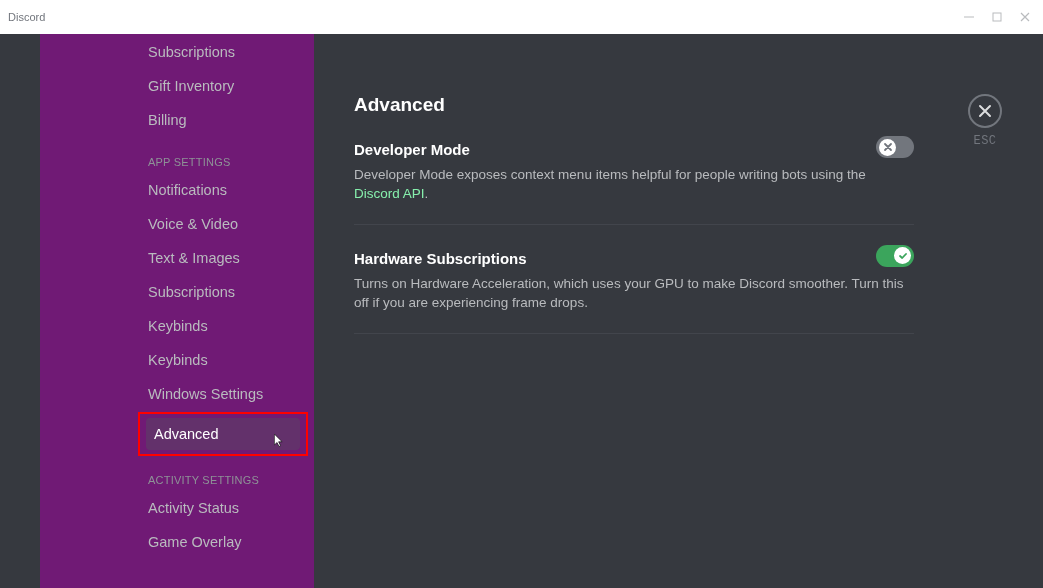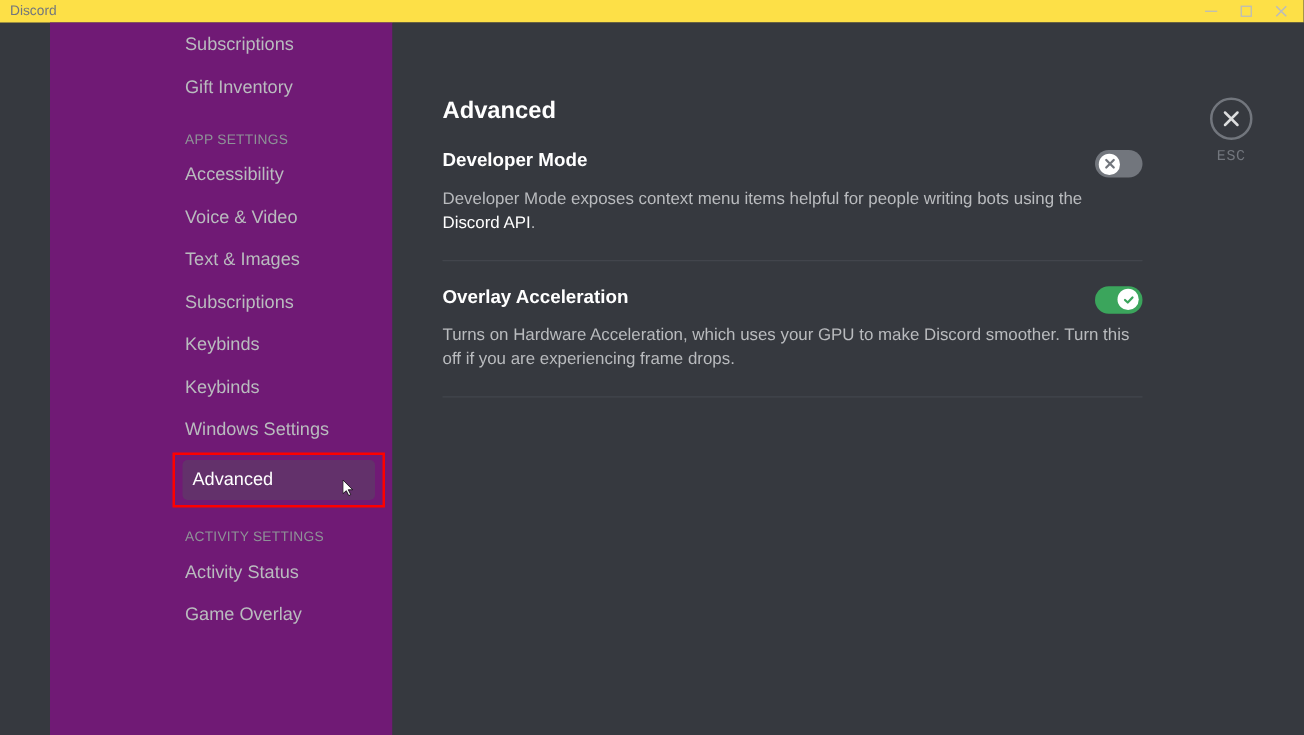--- a/index.html
+++ b/index.html
@@ -5,22 +5,22 @@
     * { box-sizing: border-box; margin: 0; padding: 0; }
     body {
       width: 1043px;
       height: 588px;
       background: #36393f;
       font-family: "Whitney","Helvetica Neue",Helvetica,Arial,sans-serif;
       overflow: hidden;
       color: #dcddde;
     }
     .titlebar {
-      height: 18px;
-      background: #fde047;
+      height: 34px;
+      background: #ffffff;
       display: flex;
       align-items: center;
       justify-content: space-between;
       padding: 0 4px 0 8px;
       font-size: 11px;
       color: #72767d;
     }
     .titlebar-controls { display: flex; gap: 0; }
     .titlebar-btn {
       width: 28px;
@@ -94,35 +94,35 @@
       color: #fff;
       margin-bottom: 20px;
     }
     .setting-block {
       border-bottom: 0.5px solid rgba(79,84,92,0.48);
       padding-bottom: 20px;
       margin-bottom: 20px;
     }
     .setting-header {
       display: flex;
-      align-items: flex-start;
+      align-items: flex-end;
       justify-content: space-between;
       margin-bottom: 8px;
     }
     .setting-title {
       font-size: 15px;
       font-weight: 600;
       color: #fff;
     }
     .setting-desc {
       font-size: 13.5px;
       color: #b9bbbe;
       line-height: 1.4;
     }
-    .setting-desc a { color: #ffffff; text-decoration: none; }
+    .setting-desc a { color: #86efac; text-decoration: none; }
     .toggle {
       width: 38px;
       height: 22px;
       border-radius: 12px;
       position: relative;
       cursor: pointer;
       flex-shrink: 0;
     }
     .toggle-knob {
       width: 17px;
@@ -187,23 +187,24 @@
         </svg>
     </div>
   </div>
 </div>
 
 <div class="content">
   <div class="sidebar">
     <div class="sidebar-inner">
       <div class="sidebar-item"><span>Subscriptions</span></div>
       <div class="sidebar-item"><span>Gift Inventory</span></div>
+      <div class="sidebar-item"><span>Billing</span></div>
 
       <div class="section-header">APP SETTINGS</div>
-      <div class="sidebar-item"><span>Accessibility</span></div>
+      <div class="sidebar-item"><span>Notifications</span></div>
       <div class="sidebar-item"><span>Voice &amp; Video</span></div>
       <div class="sidebar-item"><span>Text &amp; Images</span></div>
       <div class="sidebar-item"><span>Subscriptions</span></div>
       <div class="sidebar-item"><span>Keybinds</span></div>
       <div class="sidebar-item"><span>Keybinds</span></div>
       <div class="sidebar-item"><span>Windows Settings</span></div>
 
       <div class="highlight-box">
         <div class="sidebar-item selected"><span>Advanced</span></div>
         <svg class="cursor-arrow" viewBox="0 0 12 18">
@@ -233,21 +234,21 @@
             </div>
           </div>
         </div>
         <div class="setting-desc">
           <span>Developer Mode exposes context menu items helpful for people writing bots using the </span><a href="#">Discord API</a><span>.</span>
         </div>
       </div>
 
       <div class="setting-block">
         <div class="setting-header">
-          <div class="setting-title">Overlay Acceleration</div>
+          <div class="setting-title">Hardware Subscriptions</div>
           <div class="toggle on">
             <div class="toggle-knob">
               <svg width="10" height="10" viewBox="0 0 10 10">
                   <path d="M2 5 L4.2 7 L8 3" stroke="#3ba55c" stroke-width="1.8" fill="none" stroke-linecap="round" stroke-linejoin="round"></path>
                 </svg>
             </div>
           </div>
         </div>
         <div class="setting-desc">Turns on Hardware Acceleration, which uses your GPU to make Discord smoother. Turn this off if you are experiencing frame drops.</div>
       </div>

